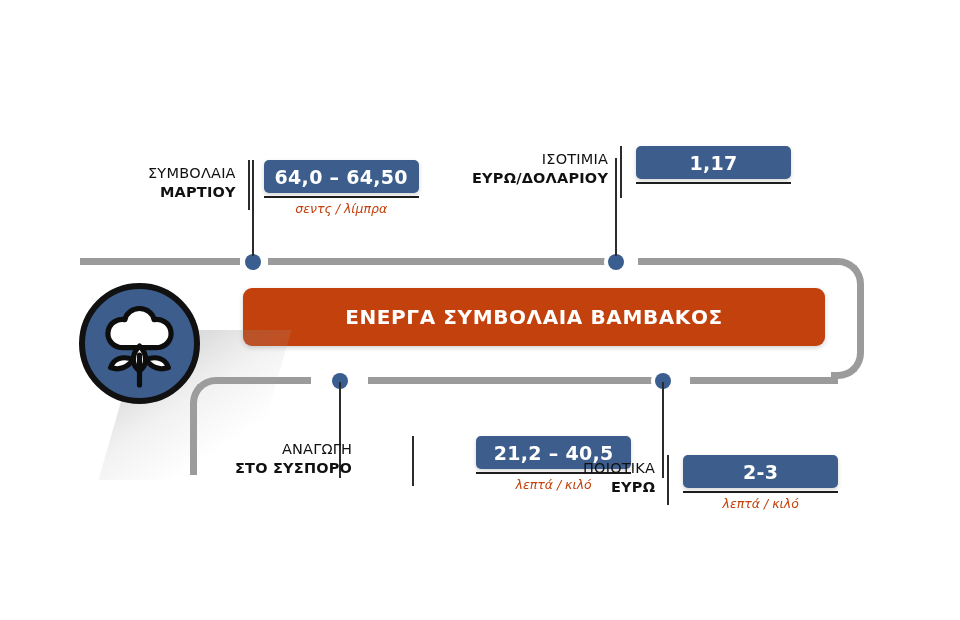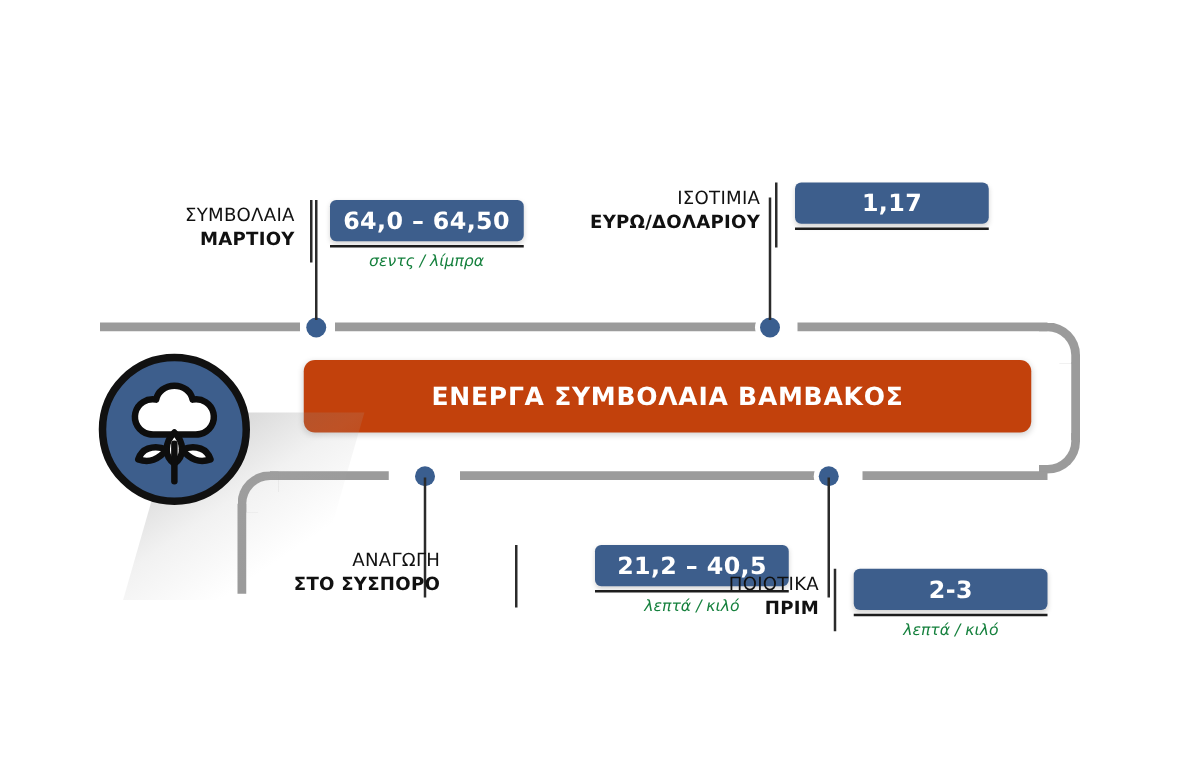--- a/index.html
+++ b/index.html
@@ -127,21 +127,21 @@
   }
   .value-rule {
     height: 1.6px;
     background: #1d1d1d;
     margin-top: 3px;
   }
   .value-unit {
     font-family: "DejaVu Sans", "Liberation Sans", sans-serif;
     font-style: italic;
     font-size: 12.5px;
-    color: #15803d;
+    color: #c2410c;
     text-align: center;
     margin-top: 3px;
     white-space: nowrap;
   }
 
   
   .icon-shadow {
     position: absolute;
     left: 120px;
     top: 330px;
@@ -228,21 +228,21 @@
     <div class="metric-right">
       <div class="value-box" style="width:155px;">21,2 – 40,5</div>
       <div class="value-rule"></div>
       <div class="value-unit">λεπτά / κιλό</div>
     </div>
   </div>
 
   <div class="metric" style="left:583px; top:455px; height:50px;">
     <div class="metric-label">
       <span class="l1">ΠΟΙΟΤΙΚΑ</span>
-      <span class="l2">ΠΡΙΜ</span>
+      <span class="l2">ΕΥΡΩ</span>
     </div>
     <div class="metric-divider"></div>
     <div class="metric-right">
       <div class="value-box" style="width:155px;">2-3</div>
       <div class="value-rule"></div>
       <div class="value-unit">λεπτά / κιλό</div>
     </div>
   </div>
 
   <div class="banner">

